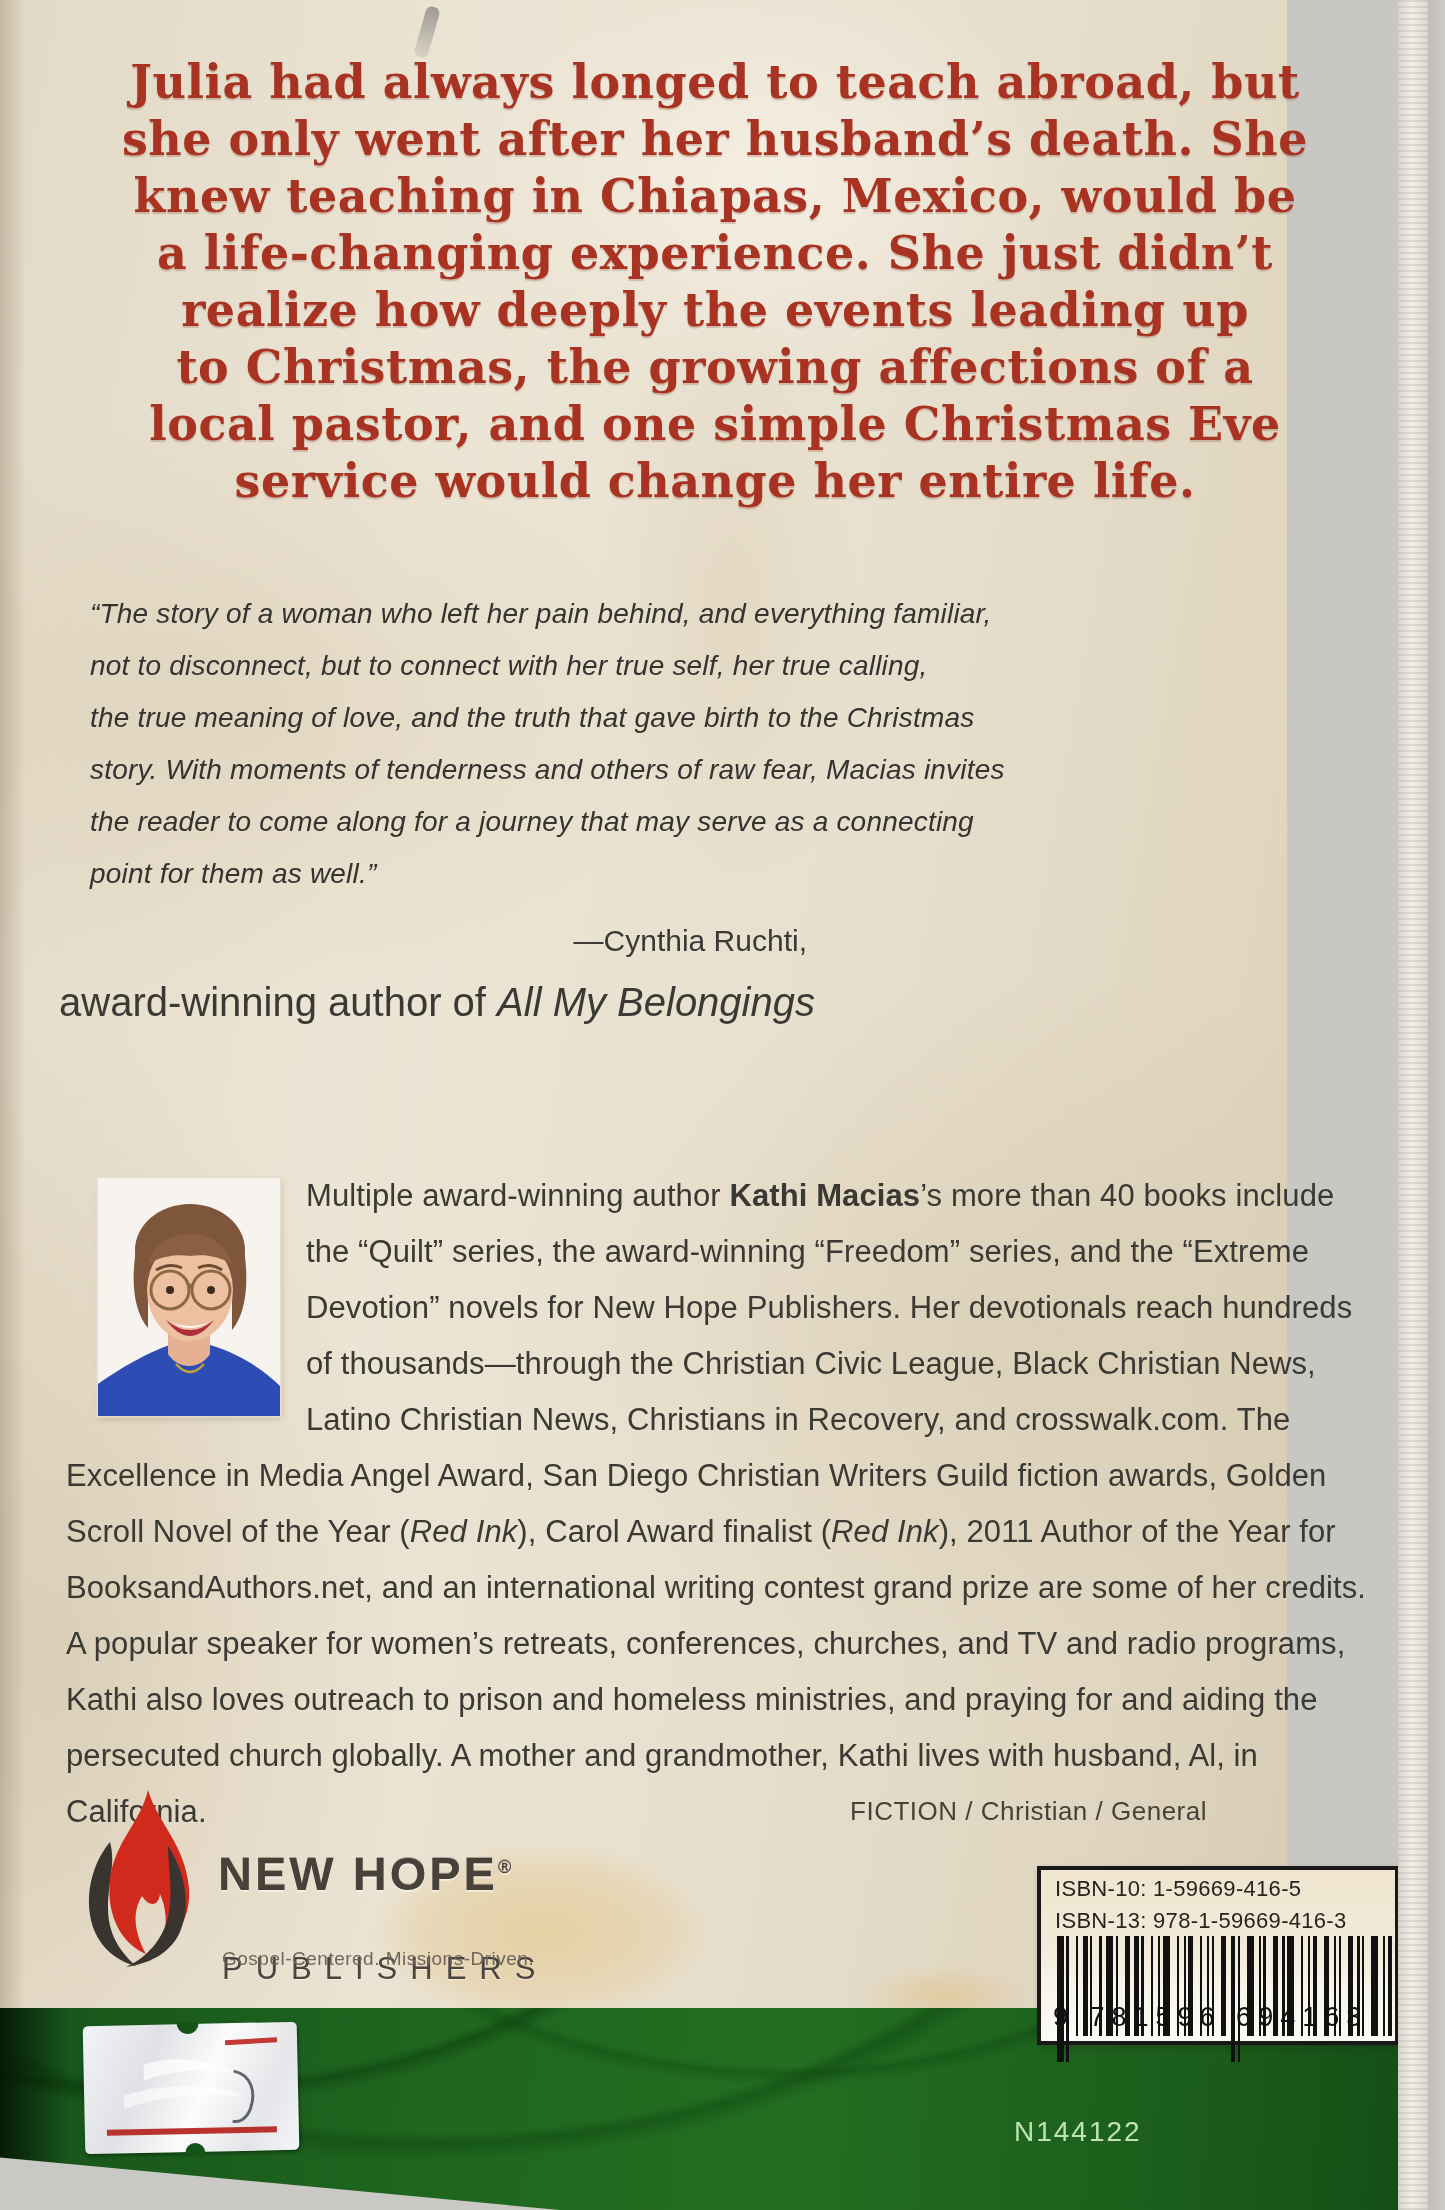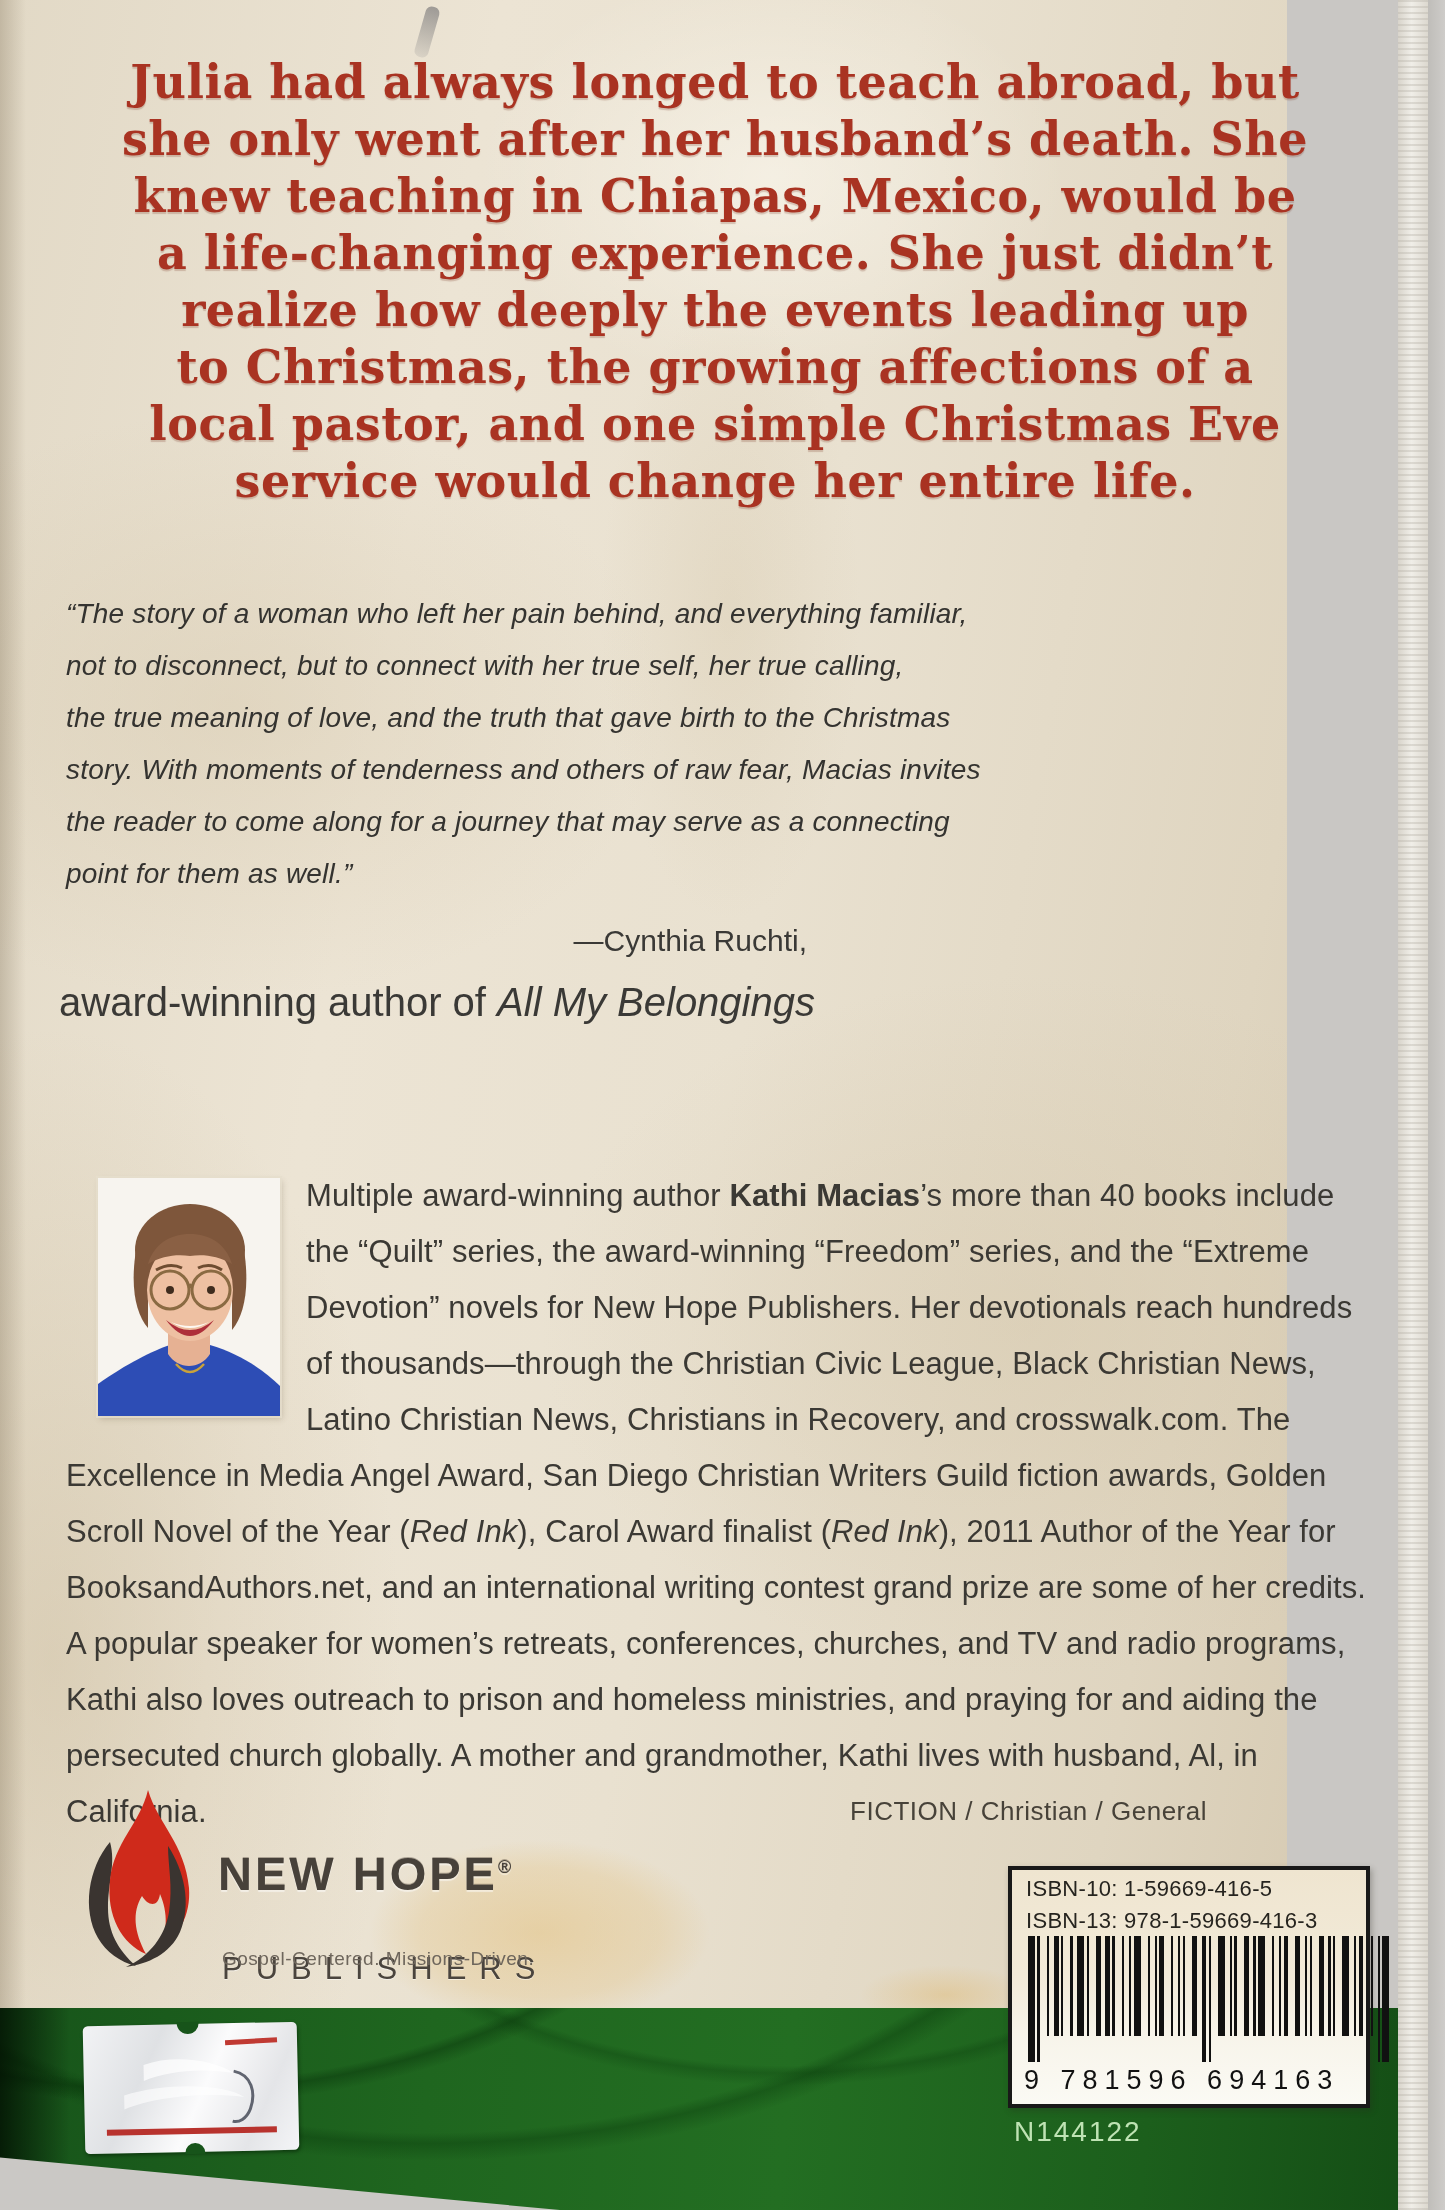--- a/index.html
+++ b/index.html
@@ -40,21 +40,21 @@
     font-size:46px;line-height:57px;letter-spacing:.5px;
     text-shadow:0 2px 1px rgba(110,35,20,.22);
   }
   .tagline div{white-space:nowrap;}
   
   .quote{
     position:absolute;left:66px;top:588px;width:1320px;
     color:#343330;font-size:28px;line-height:52px;font-style:italic;
     letter-spacing:.2px;
   }
-  .quote div{white-space:nowrap;}
+  .quote div{white-space:nowrap;margin-left:24px;}
   .attr-name{
     position:absolute;right:480px;top:924px;
     color:#3a3936;font-size:30px;white-space:nowrap;
   }
   .attr-role{
     position:absolute;right:472px;top:980px;
     color:#3a3936;font-size:40px;white-space:nowrap;
   }
   .attr-role .work{font-style:italic;}
   
@@ -92,21 +92,21 @@
   .pub-tag{
     position:absolute;left:222px;top:1948px;
     color:#6e665c;font-size:19px;letter-spacing:.5px;white-space:nowrap;
   }
   
   .category{
     position:absolute;right:80px;top:1796px;
     color:#474239;font-size:26px;letter-spacing:.5px;white-space:nowrap;
   }
   .barcode-box{
-    position:absolute;left:1008px;top:1866px;width:362px;height:242px;
+    position:absolute;left:1037px;top:1866px;width:362px;height:179px;
     background:linear-gradient(to bottom,#efe5d0 0%, #f2ead8 45%, #f7f4ea 70%, #fbfaf4 100%);
     border:4px solid #191919;box-sizing:border-box;z-index:6;
     box-shadow:2px 3px 6px rgba(40,40,30,.3);
   }
   .isbn{color:#26241f;font-size:22px;letter-spacing:.3px;margin:6px 0 0 14px;white-space:nowrap;}
   .bars{
     position:absolute;left:16px;top:66px;height:128px;display:flex;align-items:flex-start;
   }
   .bars .bar{background:#111;}
   .barcode-digits{

